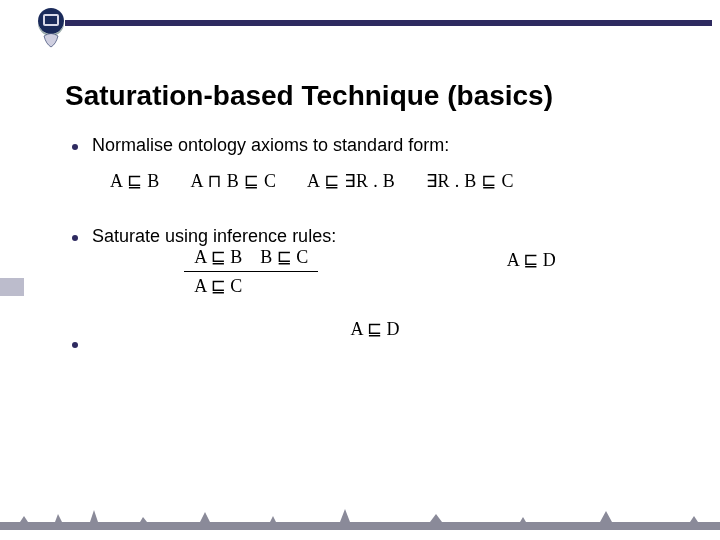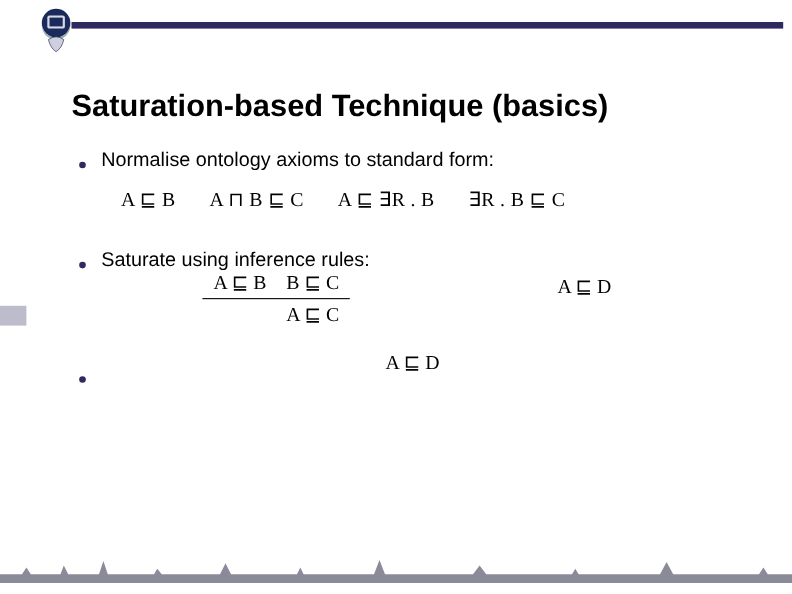--- a/index.html
+++ b/index.html
@@ -1,32 +1,32 @@
 <!DOCTYPE html>
 <html><head>
 <meta charset="utf-8">
 <style>
   html,body{margin:0;padding:0;width:720px;height:540px;background:#fff;font-family:Arial,Helvetica,sans-serif;overflow:hidden;position:relative}
   .topbar{position:absolute;left:65px;right:8px;top:20px;height:6px;background:#2e2a60}
   .logo{position:absolute;left:34px;top:6px;width:34px;height:44px}
   .logo svg{width:34px;height:44px}
   .title{position:absolute;left:65px;top:80px;font-size:28px;font-weight:bold;color:#000}
   .bullets{position:absolute;left:72px;top:135px;right:30px}
-  .bullet{display:flex;align-items:center;margin-bottom:0}
+  .bullet{display:flex;align-items:flex-start;margin-bottom:0}
   .dot{width:6px;height:6px;border-radius:50%;background:#2e2a60;margin-top:9px;margin-right:14px;flex:0 0 auto}
   .btxt{font-size:18px;color:#000}
   .b1{margin-bottom:70px}
   .b2{margin-bottom:86px}
   .b3{}
   .forms{position:absolute;left:110px;top:170px;font-family:'Times New Roman',serif;font-style:italic;font-size:18px;color:#000;letter-spacing:.3px}
   .forms span{margin-right:26px;font-style:normal}
   .forms .r{}
   .rules{position:absolute;left:95px;top:246px;width:560px;font-family:'Times New Roman',serif;font-size:18px;color:#000}
   .rulesRow{display:flex;justify-content:space-around;margin-bottom:18px}
-  .rule{display:inline-block;text-align:right}
+  .rule{display:inline-block;text-align:left}
   .rnum{padding:0 10px 3px;border-bottom:1px solid #000;white-space:nowrap}
   .rden{padding:3px 10px 0;white-space:nowrap}
   .footer{position:absolute;left:0;right:0;bottom:0;height:36px}
   .sky{position:absolute;left:0;right:0;bottom:10px;height:22px}
   .sil{fill:#8a8a99}
   .leftTab{position:absolute;left:0;top:278px;width:24px;height:18px;background:#bcbccc}
 </style>
 </head>
 <body>
 

